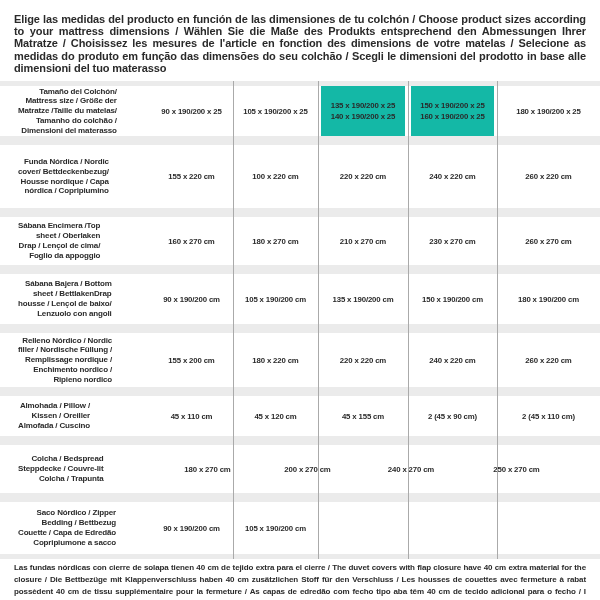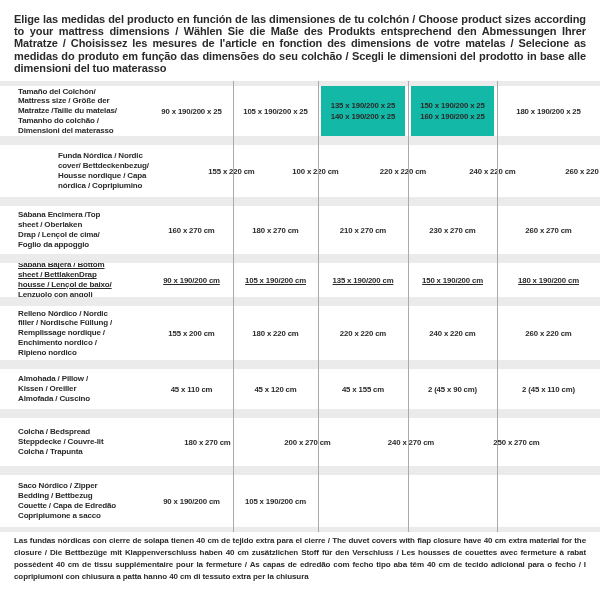--- a/index.html
+++ b/index.html
@@ -44,41 +44,41 @@
     text-align: center;
     font-weight: 700;
     font-size: 7.8px;
     line-height: 11px;
     letter-spacing: -0.15px;
     white-space: pre-line;
     overflow: hidden;
   }
   .cell.label {
     justify-content: flex-start;
-    text-align: left;
+    text-align: right;
     padding-left: 18px;
     padding-right: 4px;
     font-size: 8px;
     line-height: 9.8px;
   }
   .cell.hl {
     background: #14b8a6;
     background-clip: content-box;
     padding: 0 3px;
   }
   .vline {
     position: absolute;
     top: 0; bottom: 0;
     width: 1px;
     background: #aaaaaa;
   }
   .r1 { height: 50px; }
-  .r2 { height: 52px; margin-left: 40px; }
+  .r2 { height: 63px; }
   .r3 { height: 48px; }
-  .r4 { height: 34px; text-decoration: underline; }
+  .r4 { height: 50px; }
   .r5 { height: 54px; }
   .r6 { height: 40px; }
   .r7 { height: 48px; gap: 16px; }
   .r8 { height: 52px; }
   .footnote {
     margin: 3px 14px 0 14px;
     font-size: 8px;
     font-weight: 700;
     line-height: 12px;
     letter-spacing: -0.1px;

